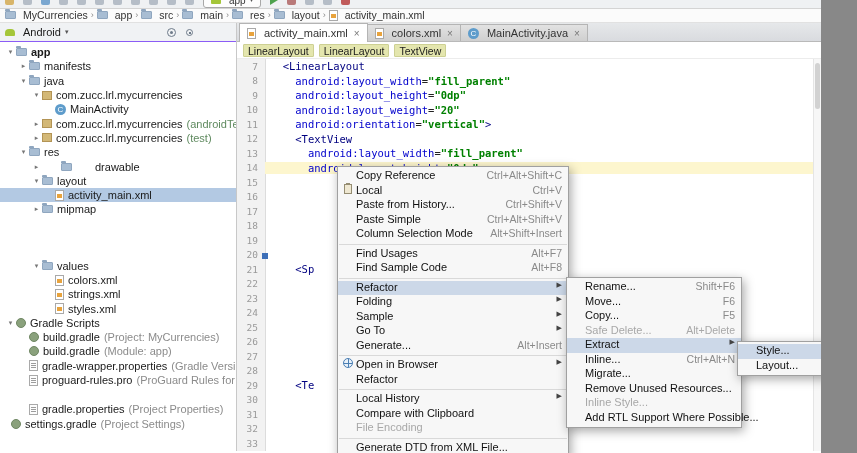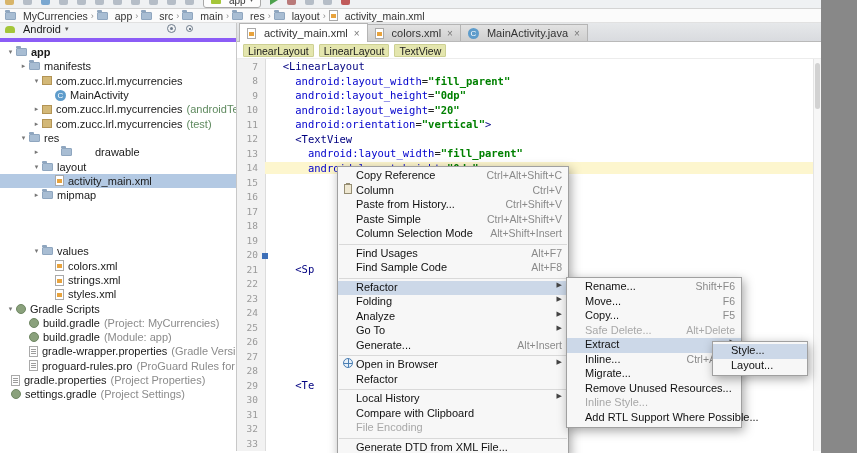--- a/index.html
+++ b/index.html
@@ -12,29 +12,29 @@
   .tb-ico{width:9px;height:9px;background:#b5bdc7;border-radius:2px;flex:none}
   .toolbar-row [data-name="open-icon"]{background:#d8b56a}
   .toolbar-row [data-name="sync-icon"]{background:#7aa7d0}
   .toolbar-row [data-name="run-icon"]{width:0;height:0;background:transparent;border-radius:0;border-left:8px solid #4ea24e;border-top:5px solid transparent;border-bottom:5px solid transparent}
   .toolbar-row [data-name="debug-icon"]{background:#b97a7a}
   .toolbar-row [data-name="stop-icon"]{background:#c05a5a}
   .run-box{display:flex;align-items:center;gap:4px;border:1px solid #a8a8a8;border-radius:3px;background:#fdfdfd;padding:1px 7px;height:15px;font-size:10px;color:#333}
   .caret-down{font-size:7px;color:#555}
 
   
-  .navbar{height:14px;display:flex;align-items:center;padding-left:5px;background:#fbfbfb;border-bottom:1px solid #e1e1e1;font-size:10.5px;color:#333}
+  .navbar{height:14px;display:flex;align-items:flex-start;padding-left:5px;background:#fbfbfb;border-bottom:1px solid #e1e1e1;font-size:10.5px;color:#333}
   .nav-item{display:flex;align-items:center;gap:3px;cursor:default}
   .nav-sep{color:#8a8a8a;font-size:9px;margin:0 3px}
 
   .main{display:flex;height:428px}
 
   
   .project-panel{width:237px;flex:none;border-right:1px solid #c8c8c8;display:flex;flex-direction:column;background:#fff;overflow:hidden}
-  .panel-header{height:19px;flex:none;background:#f0f2f4;border-bottom:4px solid #8b5cf6;display:flex;align-items:flex-start;padding:0 5px;font-size:11px}
+  .panel-header{height:19px;flex:none;background:#f0f2f4;border-bottom:1px solid #8b5cf6;display:flex;align-items:center;padding:0 5px;font-size:11px}
   .panel-selector{display:flex;align-items:center;gap:4px}
   .panel-icons{margin-left:auto;display:flex;align-items:center;gap:7px}
   .hicon{width:11px;height:11px;position:relative;flex:none}
   .hicon-target::before{content:"";position:absolute;inset:1px;border:1px solid #6e7b8a;border-radius:50%}
   .hicon-target::after{content:"";position:absolute;left:4px;top:4px;width:3px;height:3px;background:#6e7b8a;border-radius:50%}
   .hicon-gear::before{content:"";position:absolute;inset:2px;border:1px solid #6e7b8a;border-radius:50%}
   .hicon-gear::after{content:"";position:absolute;left:5px;top:5px;width:2px;height:2px;background:#6e7b8a;box-shadow:0 -4px 0 -1px #6e7b8a,0 4px 0 -1px #6e7b8a,-4px 0 0 -1px #6e7b8a,4px 0 0 -1px #6e7b8a}
   .tree{flex:1;padding-top:3px;font-size:11px;overflow:hidden}
   .tree-row{height:14.3px;display:flex;align-items:center;white-space:nowrap;cursor:default}
   .tree-row.selected{background:#b3c9e3}
@@ -76,21 +76,21 @@
   .tok-attr{color:#0000cc}
   .tok-value{color:#008000;font-weight:bold}
   .tok-plain{color:#222}
   .scroll-track{position:absolute;top:0;right:0;bottom:0;width:8px;background:#f7f7f7;border-left:1px solid #e5e5e5}
   .scroll-thumb{position:absolute;top:4px;left:1px;width:5px;height:46px;background:#d2d2d2;border-radius:3px}
 
   
   .menu{position:absolute;background:#f7f7f7;border:1px solid #a0a0a0;box-shadow:2px 3px 10px rgba(0,0,0,.35);padding:2px 0;font-size:11px;z-index:20}
   #menu-main{left:337px;top:166px;width:232px}
   #menu-refactor{left:566px;top:277px;width:176px;z-index:21}
-  #menu-extract{left:712px;top:341px;width:96px;z-index:22}
+  #menu-extract{left:737px;top:341px;width:96px;z-index:22}
   .menu-item{height:14.5px;display:flex;align-items:flex-start;padding:0 6px 0 2px;color:#111;cursor:default}
   .menu-item.selected{background:#ccd8e8}
   .menu-item.disabled .mi-label,.menu-item.disabled .mi-short{color:#a8a8a8}
   .mi-icon{width:16px;flex:none;display:flex;justify-content:center}
   .mi-label{white-space:nowrap}
   .mi-short{margin-left:auto;color:#8a8a8a;padding-left:14px;white-space:nowrap;font-size:10.5px}
   .mi-arrow{margin-left:auto;color:#444;font-size:7px;padding-left:14px}
   .menu-sep{height:1px;background:#d9d9d9;margin:2px 1px}
   .mico{display:inline-block;position:relative}
   .mico.paste-icon{width:8px;height:10px;background:#efe8d2;border:1px solid #958d72}
@@ -189,20 +189,25 @@
           <div class="tree-row" data-name="tree-item-app" style="padding-left: 5px;">
             <span class="tw-arrow" data-name="expand-arrow-icon">▾</span>
             <span class="ico ico-folder" data-name="folder-icon"></span>
             <span class="tw-label bold" data-name="tree-item-label">app</span>
           </div>
           <div class="tree-row" data-name="tree-item-manifests" style="padding-left: 18px;">
             <span class="tw-arrow" data-name="expand-arrow-icon">▸</span>
             <span class="ico ico-folder" data-name="folder-icon"></span>
             <span class="tw-label" data-name="tree-item-label">manifests</span>
           </div>
+          <div class="tree-row" data-name="tree-item-java" style="padding-left: 18px;">
+            <span class="tw-arrow" data-name="expand-arrow-icon">▾</span>
+            <span class="ico ico-folder" data-name="folder-icon"></span>
+            <span class="tw-label" data-name="tree-item-label">java</span>
+          </div>
           <div class="tree-row" data-name="tree-item-com-zucc-lrl-mycurrencies" style="padding-left: 31px;">
             <span class="tw-arrow" data-name="expand-arrow-icon">▾</span>
             <span class="ico ico-package" data-name="package-icon"></span>
             <span class="tw-label" data-name="tree-item-label">com.zucc.lrl.mycurrencies</span>
           </div>
           <div class="tree-row" data-name="tree-item-mainactivity" style="padding-left: 44px;">
             <span class="tw-arrow" data-name="arrow-spacer"></span>
             <span class="ico ico-class" data-name="class-icon"></span>
             <span class="tw-label" data-name="tree-item-label">MainActivity</span>
           </div>
@@ -285,21 +290,21 @@
             <span class="ico ico-file" data-name="file-icon"></span>
             <span class="tw-label" data-name="tree-item-label">gradle-wrapper.properties</span>
             <span class="tw-suffix" data-name="tree-item-suffix">(Gradle Version)</span>
           </div>
           <div class="tree-row" data-name="tree-item-proguard-rules-pro-proguard-rules-for-app" style="padding-left: 18px;">
             <span class="tw-arrow" data-name="arrow-spacer"></span>
             <span class="ico ico-file" data-name="file-icon"></span>
             <span class="tw-label" data-name="tree-item-label">proguard-rules.pro</span>
             <span class="tw-suffix" data-name="tree-item-suffix">(ProGuard Rules for app)</span>
           </div>
-          <div class="tree-row" data-name="tree-item-gradle-properties-project-properties" style="">
+          <div class="tree-row" data-name="tree-item-gradle-properties-project-properties" style="padding-left: 18px; margin-top: 15px;">
             <span class="tw-arrow" data-name="arrow-spacer"></span>
             <span class="ico ico-file" data-name="file-icon"></span>
             <span class="tw-label" data-name="tree-item-label">gradle.properties</span>
             <span class="tw-suffix" data-name="tree-item-suffix">(Project Properties)</span>
           </div>
           <div class="tree-row" data-name="tree-item-settings-gradle-project-settings" style="">
             <span class="tw-arrow" data-name="arrow-spacer"></span>
             <span class="ico ico-gradle" data-name="gradle-icon"></span>
             <span class="tw-label" data-name="tree-item-label">settings.gradle</span>
             <span class="tw-suffix" data-name="tree-item-suffix">(Project Settings)</span>
@@ -450,21 +455,21 @@
   <div class="menu" id="menu-main" data-name="editor-context-menu">
       <div class="menu-item" data-name="context-menu-item-copy-reference">
         <span class="mi-icon" data-name="menu-item-icon-slot"></span>
         <span class="mi-label" data-name="menu-item-label">Copy Reference</span>
         <span class="mi-short" data-name="menu-item-shortcut">Ctrl+Alt+Shift+C</span>
       </div>
       <div class="menu-item" data-name="context-menu-item-paste">
         <span class="mi-icon" data-name="menu-item-icon-slot">
           <span class="mico paste-icon" data-name="paste-icon"></span>
         </span>
-        <span class="mi-label" data-name="menu-item-label">Column</span>
+        <span class="mi-label" data-name="menu-item-label">Local</span>
         <span class="mi-short" data-name="menu-item-shortcut">Ctrl+V</span>
       </div>
       <div class="menu-item" data-name="context-menu-item-paste-from-history">
         <span class="mi-icon" data-name="menu-item-icon-slot"></span>
         <span class="mi-label" data-name="menu-item-label">Paste from History...</span>
         <span class="mi-short" data-name="menu-item-shortcut">Ctrl+Shift+V</span>
       </div>
       <div class="menu-item" data-name="context-menu-item-paste-simple">
         <span class="mi-icon" data-name="menu-item-icon-slot"></span>
         <span class="mi-label" data-name="menu-item-label">Paste Simple</span>
@@ -492,21 +497,21 @@
         <span class="mi-label" data-name="menu-item-label">Refactor</span>
         <span class="mi-arrow" data-name="submenu-arrow-icon">▶</span>
       </div>
       <div class="menu-item" data-name="context-menu-item-folding">
         <span class="mi-icon" data-name="menu-item-icon-slot"></span>
         <span class="mi-label" data-name="menu-item-label">Folding</span>
         <span class="mi-arrow" data-name="submenu-arrow-icon">▶</span>
       </div>
       <div class="menu-item" data-name="context-menu-item-analyze">
         <span class="mi-icon" data-name="menu-item-icon-slot"></span>
-        <span class="mi-label" data-name="menu-item-label">Analyze</span>
+        <span class="mi-label" data-name="menu-item-label">Sample</span>
         <span class="mi-arrow" data-name="submenu-arrow-icon">▶</span>
       </div>
       <div class="menu-item" data-name="context-menu-item-go-to">
         <span class="mi-icon" data-name="menu-item-icon-slot"></span>
         <span class="mi-label" data-name="menu-item-label">Go To</span>
         <span class="mi-arrow" data-name="submenu-arrow-icon">▶</span>
       </div>
       <div class="menu-item" data-name="context-menu-item-generate">
         <span class="mi-icon" data-name="menu-item-icon-slot"></span>
         <span class="mi-label" data-name="menu-item-label">Generate...</span>

